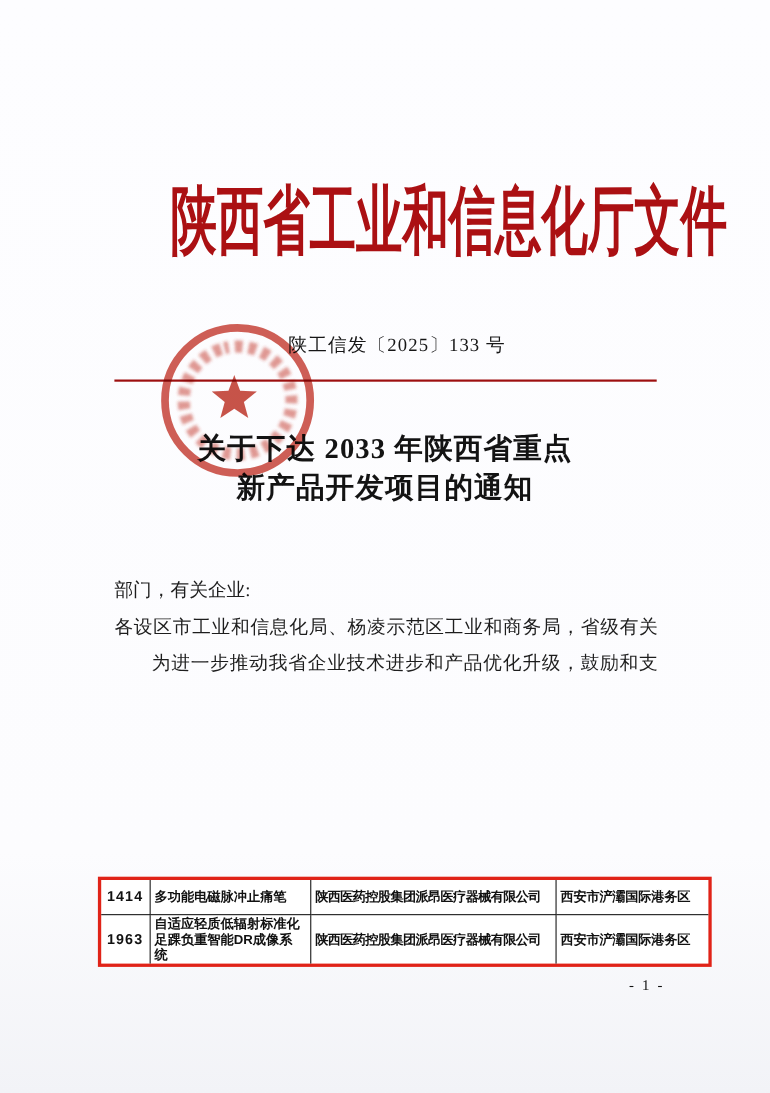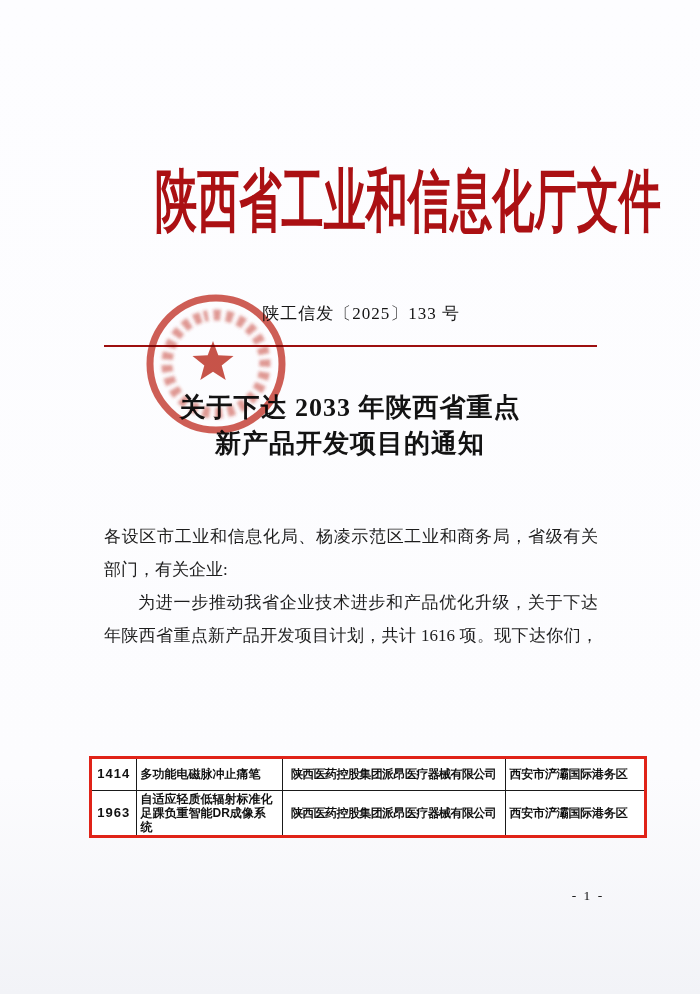--- a/index.html
+++ b/index.html
@@ -50,32 +50,32 @@
   .body-text{
     position:absolute; top:520px; left:104px; width:494px;
     font-size:17px; color:#1d1d1d;
   }
   .bline{ height:33px; line-height:33px; white-space:nowrap; }
   .bline.fill{ text-align:justify; text-align-last:justify; white-space:normal; height:33px; overflow:hidden; }
   .bline.indent{ text-indent:2em; }
 
   
   .table-wrap{
-    position:absolute; top:756px; left:89px;
+    position:absolute; top:797px; left:89px;
     border:3px solid #e02318; background:#fff;
   }
   table{ border-collapse:collapse; border-style:hidden; table-layout:fixed; width:541px;
          font-family:"Liberation Sans","DejaVu Sans",sans-serif; }
   td{
     border:1px solid #1a1a1a; font-weight:700; font-size:12px; line-height:14px;
     height:31px; vertical-align:middle; padding:1px 4px; color:#111;
   }
   td.c-id{ width:44px; text-align:center; font-size:13px; letter-spacing:1px; padding:1px 2px; }
   td.c-product{ width:146px; }
-  td.c-company{ width:223px; white-space:nowrap; letter-spacing:-.6px; overflow:hidden;text-align:center; }
+  td.c-company{ width:223px; white-space:nowrap; letter-spacing:-.6px; overflow:hidden; }
   td.c-district{ width:139px; white-space:nowrap; letter-spacing:-.2px; overflow:hidden; }
 
   
   .page-number{
     position:absolute; top:888px; left:556px; width:64px; text-align:center;
     font-size:13.5px; letter-spacing:2px; color:#111;
   }
 </style>
 </head>
 <body>
@@ -93,28 +93,27 @@
   <div class="notice-title">
 
 
       <div>关于下达 2033 年陕西省重点</div>
 
       <div>新产品开发项目的通知</div>
     </div>
 
   <div class="body-text">
 
+      <div class="bline">部门，有关企业:</div>
+
       <div class="bline fill">各设区市工业和信息化局、杨凌示范区工业和商务局，省级有关</div>
 
-      <div class="bline">部门，有关企业:</div>
-
-      <div class="bline indent fill">为进一步推动我省企业技术进步和产品优化升级，关于下达</div>
+      <div class="bline indent fill">为进一步推动我省企业技术进步和产品优化升级，鼓励和支</div>
 
 
-      <div class="bline fill">年陕西省重点新产品开发项目计划，共计 1616 项。现下达你们，</div>
 
 
 
     </div>
 
   <div class="table-wrap">
     <table>
       <tbody>
 
           <tr>

